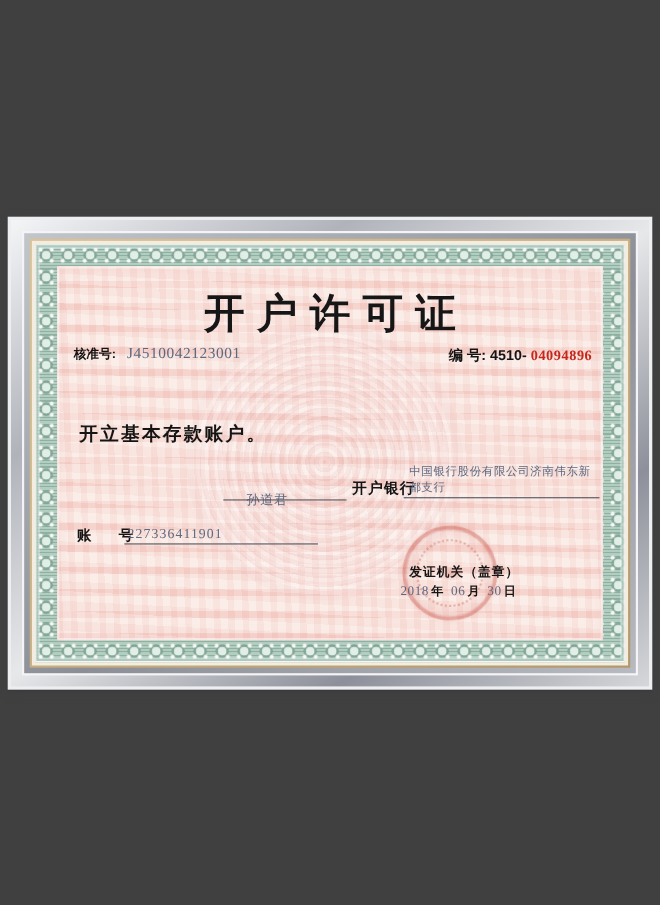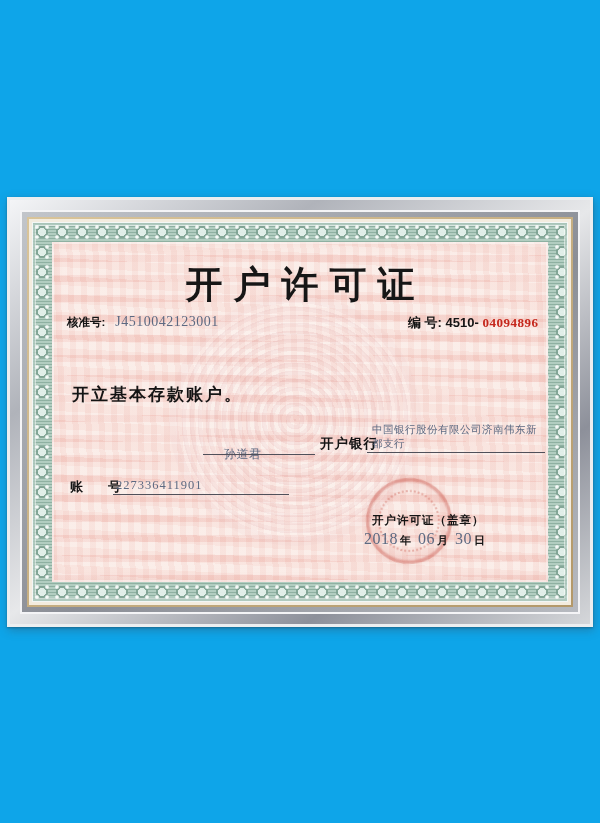--- a/index.html
+++ b/index.html
@@ -1,18 +1,18 @@
 <!DOCTYPE html>
 <html><head>
 <meta charset="utf-8">
 <style>
   * { margin:0; padding:0; box-sizing:border-box; }
   body { background:#ffffff; font-family:"Liberation Sans", sans-serif; }
   .page {
-    position:relative; width:600px; height:823px; background:#0ea5e9; overflow:hidden;
+    position:relative; width:600px; height:823px; background:#404040; overflow:hidden;
   }
   
   .frame {
     position:absolute; left:7px; top:197px; width:586px; height:430px;
     background:#eceef0; padding:3px;
     box-shadow:1px 3px 9px rgba(60,60,72,.35), 0 1px 2px rgba(0,0,0,.25);
   }
   .frame-band {
     width:100%; height:100%; padding:10px;
     background:linear-gradient(145deg,#f4f5f7 0%,#b0b3ba 26%,#e7e8ea 50%,#8d909a 76%,#d5d7da 100%);
@@ -79,21 +79,21 @@
   .legal-value { position:absolute; left:172px; top:197px; font-size:12px;margin-top:7px; }
   .u-legal { position:absolute; left:151px; top:212px; width:112px; height:1px; background:#50505a; }
   .bank-label { position:absolute; left:268px; top:193px; font-size:13.5px; letter-spacing:1px; }
   .bank-value { position:absolute; left:320px; top:181px; width:174px; font-size:10.5px; line-height:1.35; letter-spacing:.5px; }
   .u-bank { position:absolute; left:315px; top:210px; width:178px; height:1px; background:#50505a; }
   .acct-label { position:absolute; left:18px; top:236px; font-size:13px; letter-spacing:6px;text-align:center; }
   .acct-value { position:absolute; left:64px; top:236px; font-size:12.5px; letter-spacing:1px; }
   .u-acct { position:absolute; left:61px; top:252px; width:176px; height:1px; background:#50505a; }
   .issuer { position:absolute; left:320px; top:271px; font-size:11.5px; letter-spacing:1px; }
   .date-row { position:absolute; left:312px; top:288px; font-size:11px; white-space:nowrap; }
-  .date-row .val { font-size:16px; margin-right:2px; }
+  .date-row .val { font-size:12px; margin-right:2px; }
   .date-row .lbl { margin-right:7px; font-size:11px; }
   
   .seal {
     position:absolute; left:314px; top:236px; width:86px; height:86px; border-radius:50%;
     border:3px solid rgba(201,87,75,.45);
     box-shadow:inset 0 0 0 1px rgba(201,87,75,.18), inset 0 0 16px rgba(201,87,75,.20), 0 0 5px rgba(201,87,75,.15);
     transform:rotate(-6deg); filter:blur(.4px);
   }
   .seal::before {
     content:""; position:absolute; inset:9px; border-radius:50%;
@@ -138,21 +138,21 @@
 
                   <div class="bank-label lbl">开户银行</div>
                   <div class="bank-value val">中国银行股份有限公司济南伟东新都支行</div>
                   <div class="u-bank"></div>
 
                   <div class="acct-label lbl">账　号</div>
                   <div class="acct-value val">227336411901</div>
                   <div class="u-acct"></div>
 
                   <div class="seal"></div>
-                  <div class="issuer lbl">开户许可证（盖章）</div>
+                  <div class="issuer lbl">发证机关（盖章）</div>
 
                   <div class="date-row">
                     <span class="val">2018</span><span class="lbl">年</span><span class="val">06</span><span class="lbl">月</span><span class="val">30</span><span class="lbl">日</span>
                   </div>
 
                 </div>
               </div>
             </div>
           </div>
         </div>

